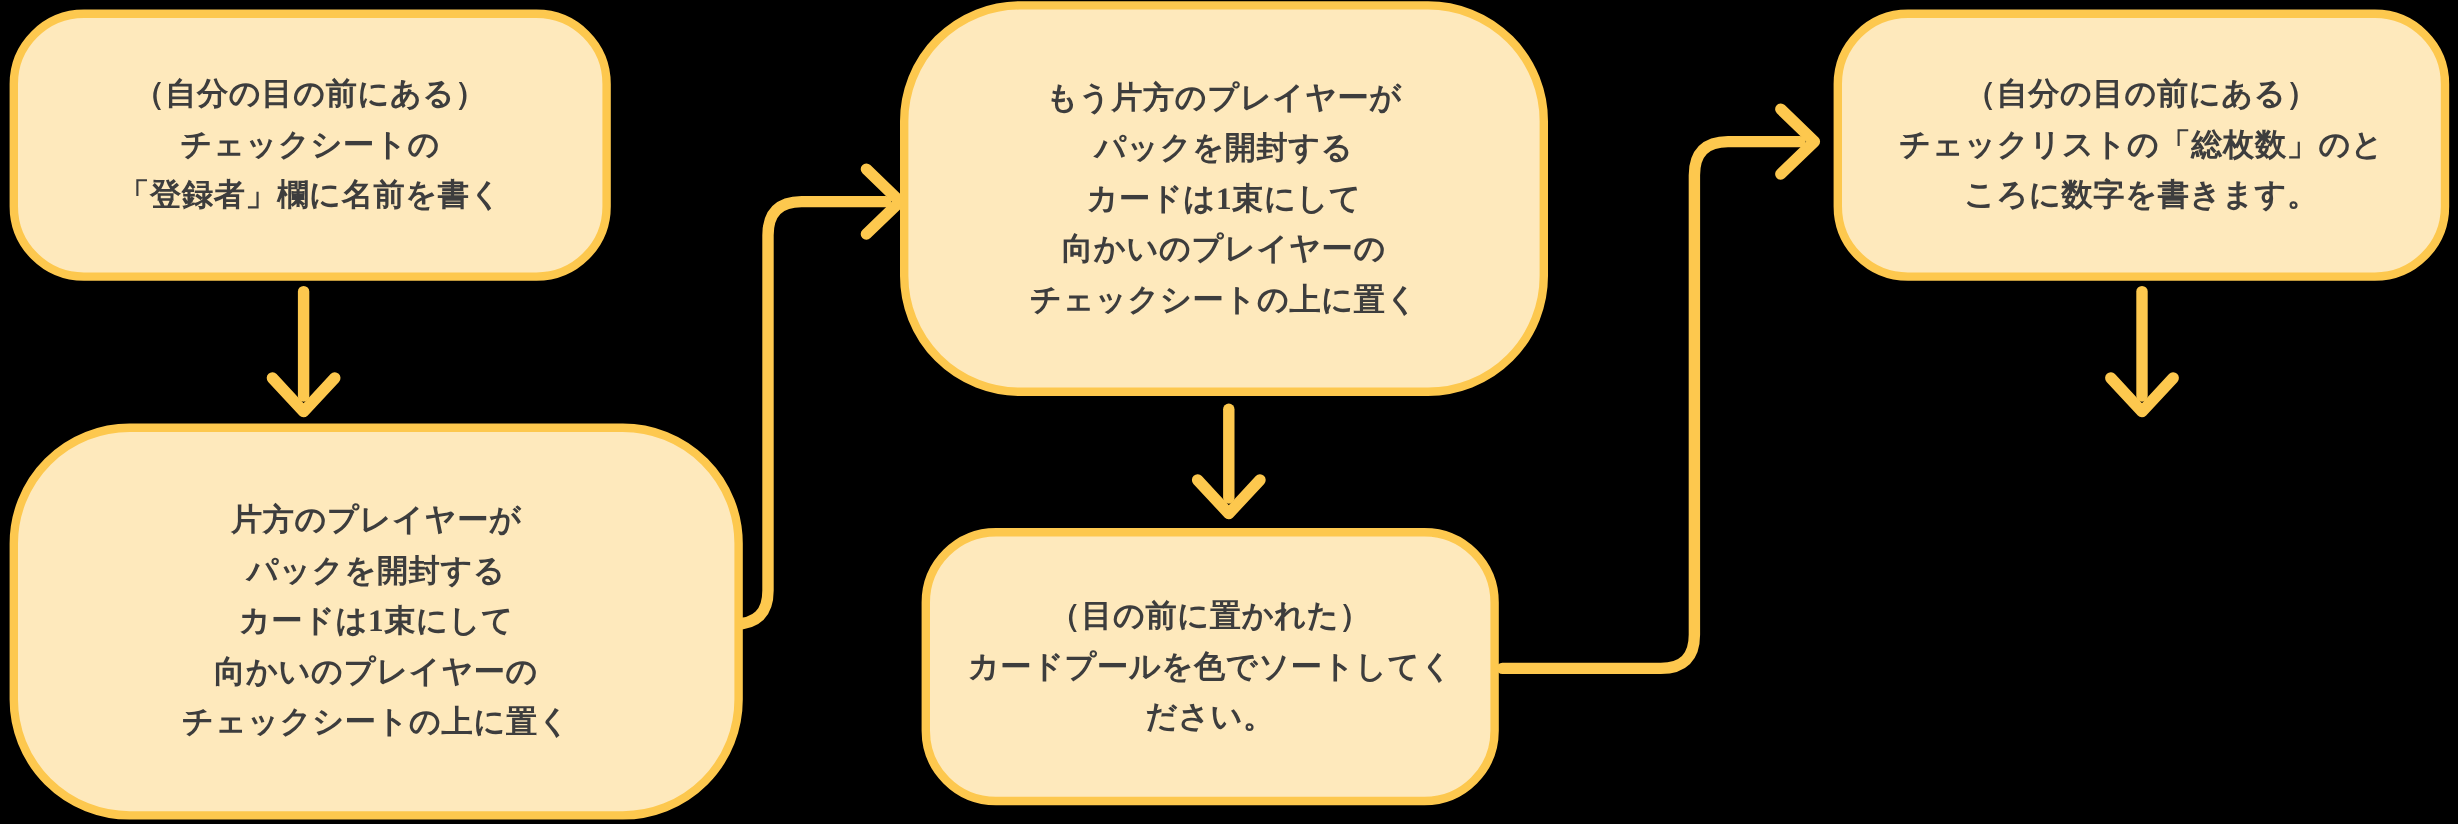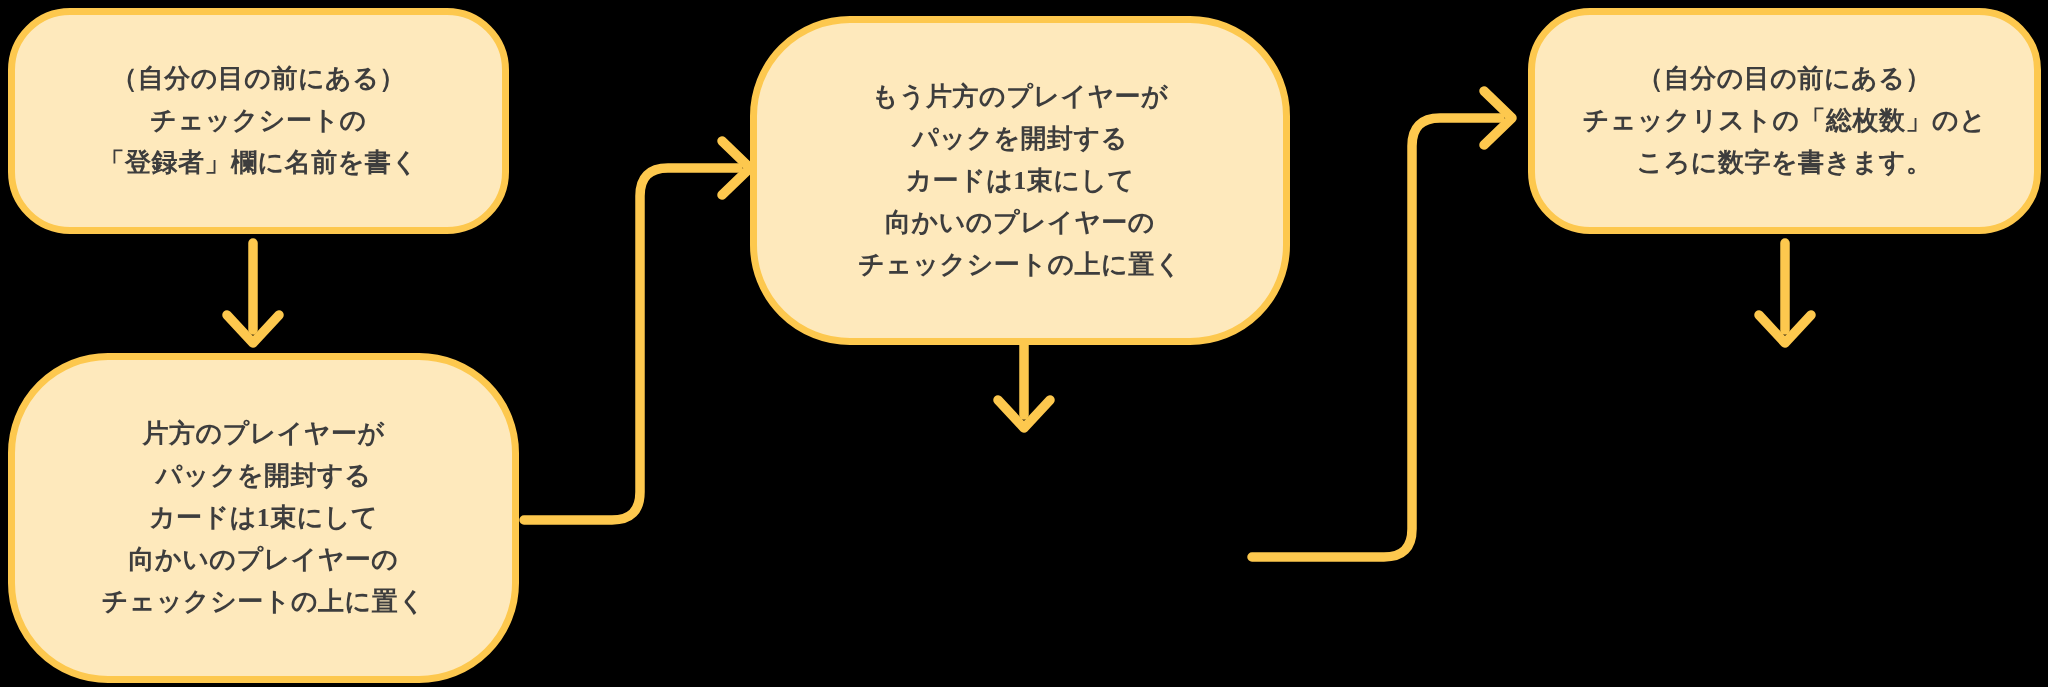--- a/index.html
+++ b/index.html
@@ -41,22 +41,22 @@
   .box-text {
     white-space: pre-line;
     text-align: center;
     color: #3D3D3D;
     font-size: 26px;
     line-height: 42px;
     font-weight: 600;
     letter-spacing: 0.5px;
   }
   .box1 { left: 8px;    top: 8px;   width: 501px; height: 226px; border-radius: 62px; }
-  .box2 { left: 8px;    top: 353px; width: 511px; height: 330px; border-radius: 100px; }
-  .box3 { left: 750px;  top: 16px;   width: 540px; height: 329px; border-radius: 100px; }
+  .box2 { left: 8px;    top: 353px; width: 611px; height: 330px; border-radius: 100px; }
+  .box3 { left: 750px;  top: 1px;   width: 540px; height: 329px; border-radius: 100px; }
   .box4 { left: 768px;  top: 440px; width: 481px; height: 231px; border-radius: 62px; }
   .box5 { left: 1528px; top: 8px;   width: 513px; height: 226px; border-radius: 62px; }
   .box6 { left: 1545px; top: 355px; width: 499px; height: 306px; border-radius: 95px; }
 </style>
 </head>
 <body>
 
 <div class="stage">
 
   <svg class="connector-layer" viewBox="0 0 2048 687" xmlns="http://www.w3.org/2000/svg">
@@ -97,20 +97,25 @@
   </div>
 
   <div class="box box3">
     <div class="box-text">もう片方のプレイヤーが
 パックを開封する
 カードは1束にして
 向かいのプレイヤーの
 チェックシートの上に置く</div>
   </div>
 
+  <div class="box box4">
+    <div class="box-text">（目の前に置かれた）
+カードプールを色でソートしてく
+ださい。</div>
+  </div>
 
   <div class="box box5">
     <div class="box-text">（自分の目の前にある）
 チェックリストの「総枚数」のと
 ころに数字を書きます。</div>
   </div>
 
 
 </div>
 

